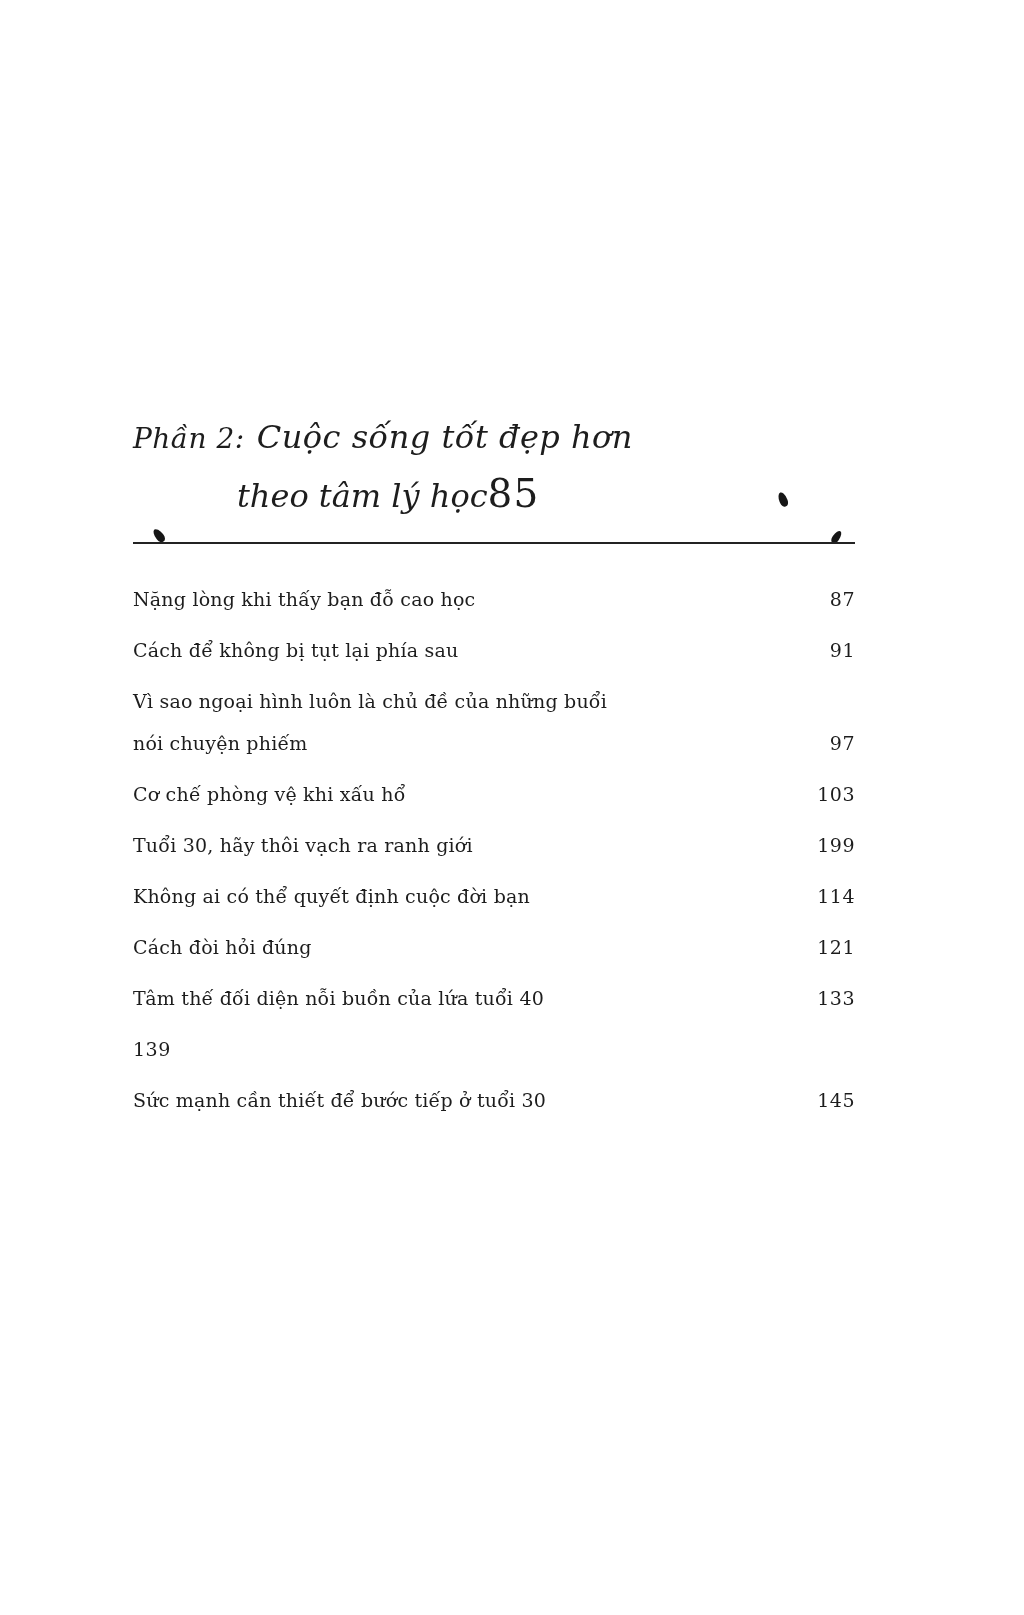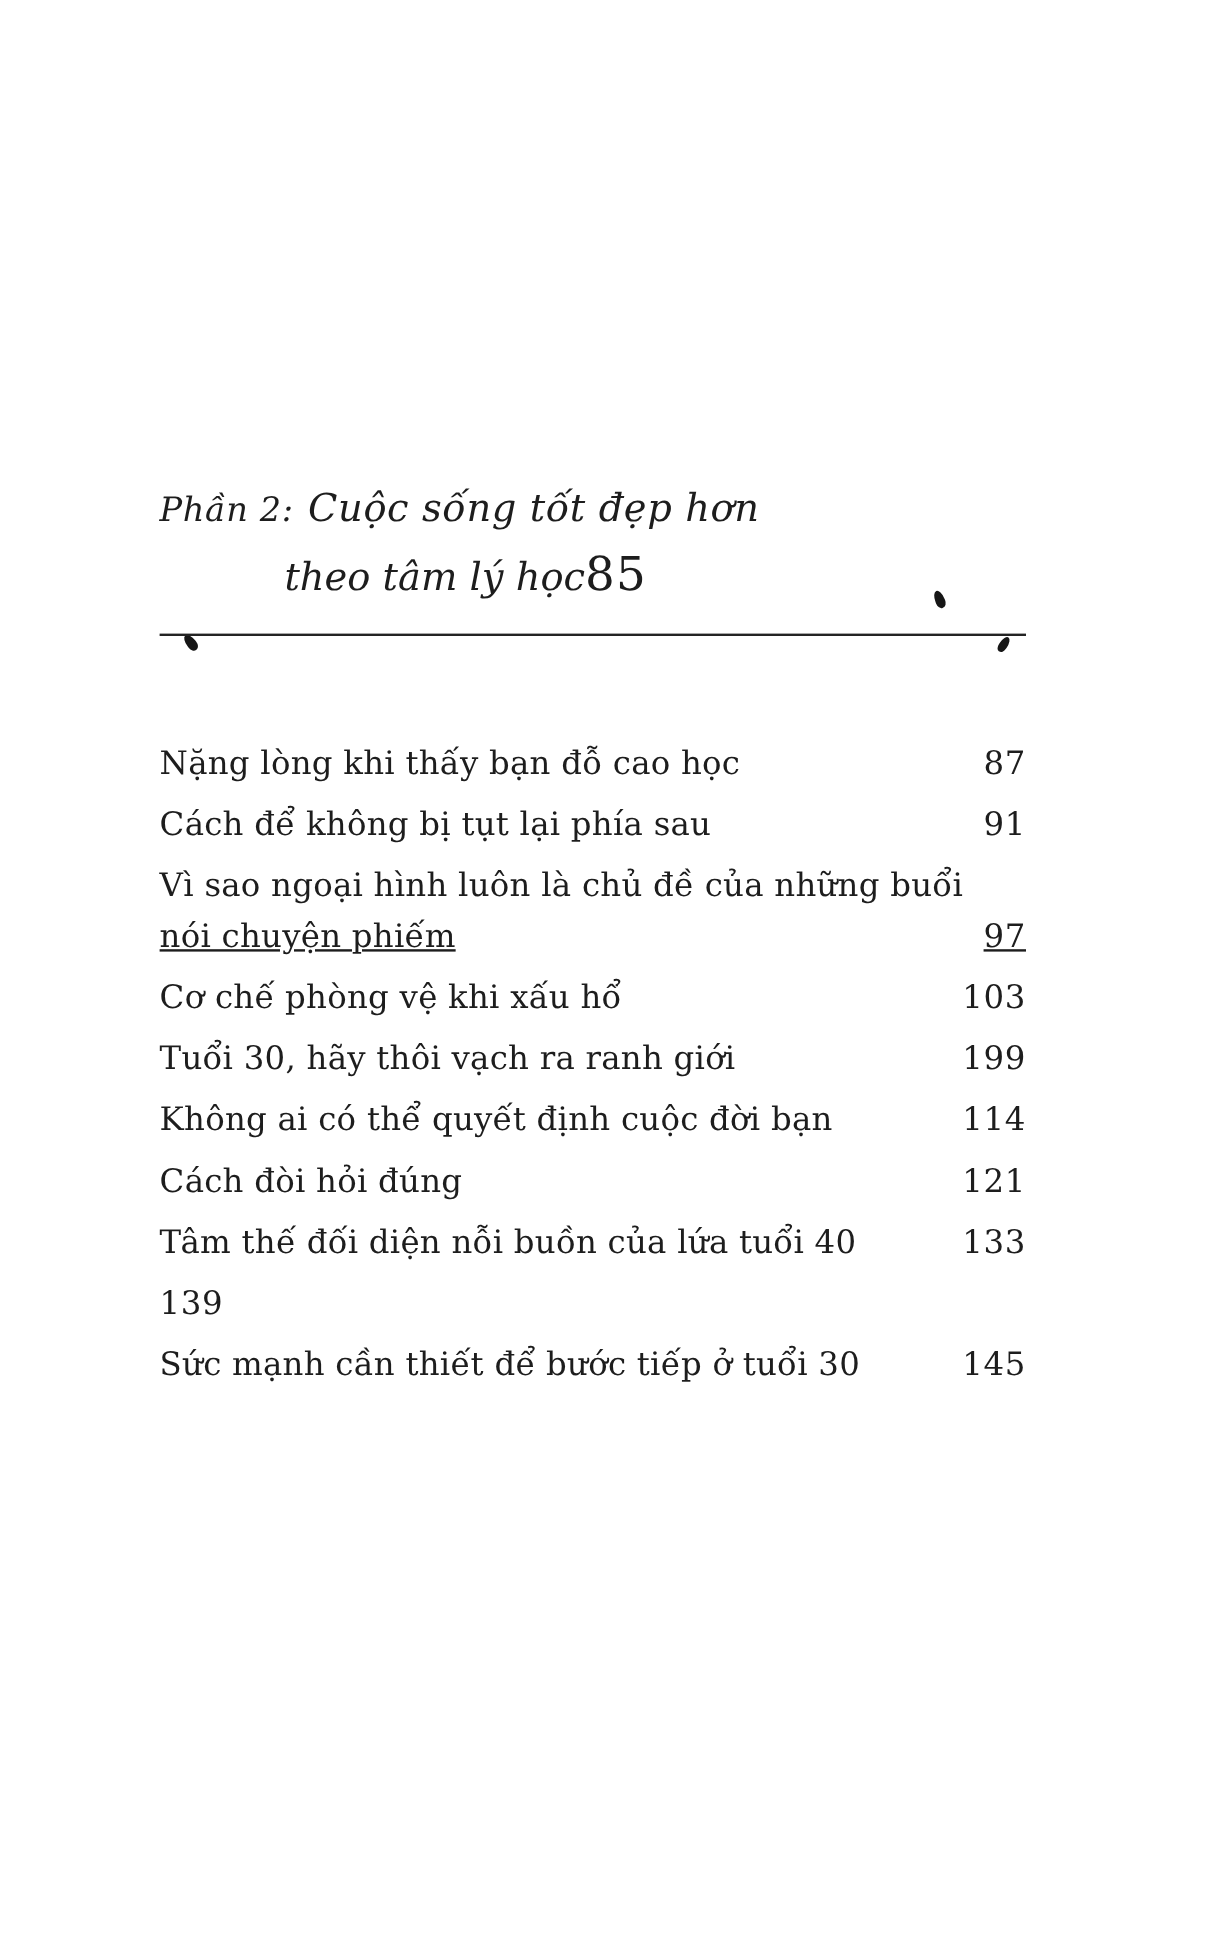--- a/index.html
+++ b/index.html
@@ -13,21 +13,21 @@
   }
   .page {
     position: relative;
     width: 1024px;
     height: 1615px;
     overflow: hidden;
   }
   .content {
     position: absolute;
     left: 133px;
-    top: 403px;
+    top: 417px;
     width: 722px;
   }
 
   
   .heading { font-style: italic; }
   .heading-line1 {
     font-size: 31px;
     line-height: 40px;
     letter-spacing: 0.5px;
   }
@@ -67,22 +67,22 @@
     height: 15px;
     background: #161616;
     border-radius: 60% 60% 55% 55% / 68% 68% 42% 42%;
   }
   .ink-mark.m1 { left: 779px; top: 492px; transform: rotate(-22deg); }
   .ink-mark.m2 { left: 155px; top: 528px; transform: rotate(-38deg); }
   .ink-mark.m3 { left: 833px; top: 530px; transform: rotate(34deg); height: 14px; width: 7px; }
 
   
   .toc {
-    margin-top: 90px;
-    font-size: 27px;
+    margin-top: 38px;
+    font-size: 19px;
   }
   .toc-row {
     display: flex;
     justify-content: space-between;
     align-items: baseline;
     line-height: 34px;
     margin-bottom: 17px;
   }
   .toc-row-wrap {
     display: block;
@@ -90,21 +90,20 @@
   }
   .toc-line {
     line-height: 34px;
   }
   .toc-line-with-page {
     display: flex;
     justify-content: space-between;
     align-items: baseline;
     line-height: 34px;
     margin-top: 8px;
-    text-decoration: underline;
   }
   .toc-title { letter-spacing: 0.2px; }
   .toc-page { letter-spacing: 0.5px; }
 </style>
 </head>
 <body>
 
 <div class="page">
 
   <span class="ink-mark m1"></span>

